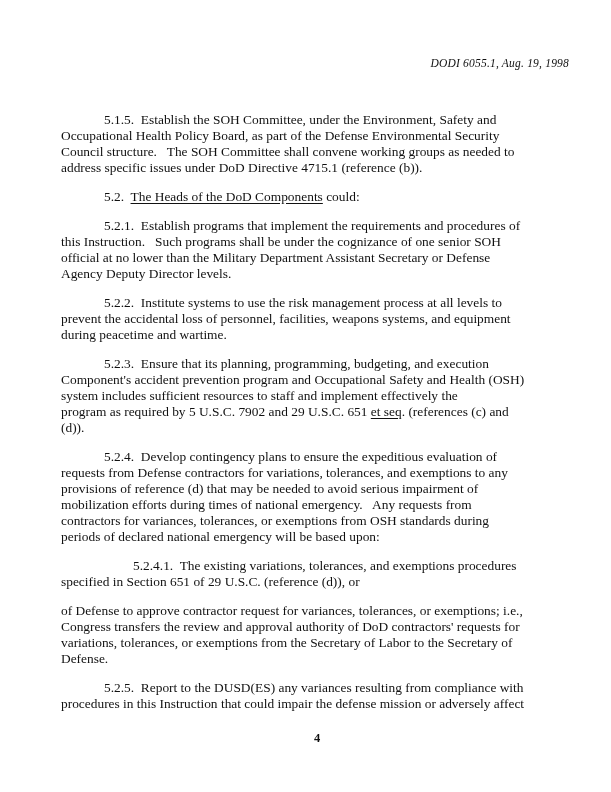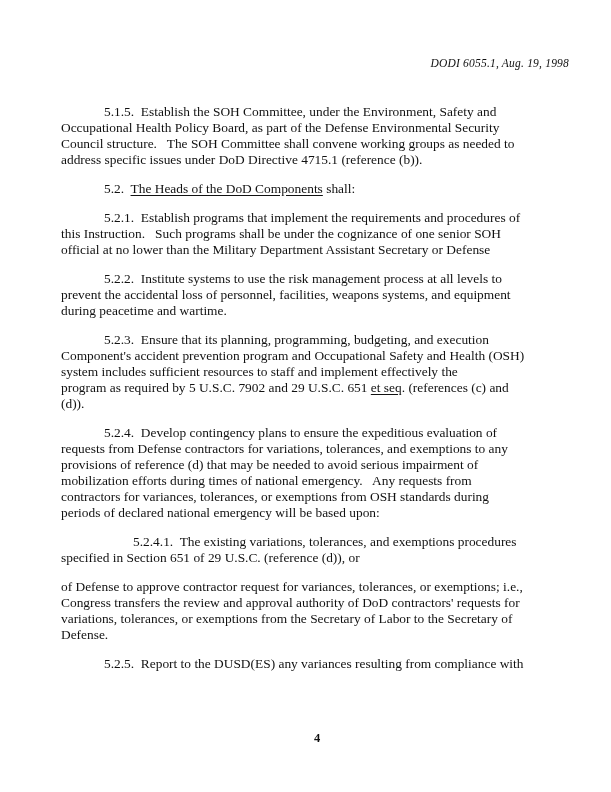--- a/index.html
+++ b/index.html
@@ -16,21 +16,21 @@
     position: absolute;
     top: 57px;
     right: 42px;
     font-style: italic;
     font-size: 11.5px;
     letter-spacing: 0.2px;
     white-space: pre;
   }
   .doc-body {
     position: absolute;
-    top: 104px;
+    top: 112px;
     left: 61px;
     width: 496px;
     font-size: 13.4px;
     line-height: 16px;
   }
   .para { margin: 0 0 13px 0; padding: 0; }
   .para:last-child { margin-bottom: 0; }
   .line { display: block; white-space: pre; }
   .indent-1 > .line.first { padding-left: 43px; }
   .indent-2 > .line.first { padding-left: 72px; }
@@ -50,26 +50,27 @@
   <div class="doc-header">DODI 6055.1, Aug. 19, 1998</div>
 
   <div class="doc-body">
       <p class="para indent-1">
         <span class="line first"><span>5.1.5.  Establish the SOH Committee, under the Environment, Safety and</span></span>
         <span class="line"><span>Occupational Health Policy Board, as part of the Defense Environmental Security</span></span>
         <span class="line"><span>Council structure.   The SOH Committee shall convene working groups as needed to</span></span>
         <span class="line"><span>address specific issues under DoD Directive 4715.1 (reference (b)).</span></span>
       </p>
       <p class="para indent-1">
-        <span class="line first"><span>5.2.  </span><span class="underlined">The Heads of the DoD Components</span><span> shall:</span></span>
+        <span class="line first"><span>5.2.  </span><span class="underlined">The Heads of the DoD Components</span><span> could:</span></span>
       </p>
       <p class="para indent-1">
         <span class="line first"><span>5.2.1.  Establish programs that implement the requirements and procedures of</span></span>
         <span class="line"><span>this Instruction.   Such programs shall be under the cognizance of one senior SOH</span></span>
         <span class="line"><span>official at no lower than the Military Department Assistant Secretary or Defense</span></span>
+        <span class="line"><span>Agency Deputy Director levels.</span></span>
       </p>
       <p class="para indent-1">
         <span class="line first"><span>5.2.2.  Institute systems to use the risk management process at all levels to</span></span>
         <span class="line"><span>prevent the accidental loss of personnel, facilities, weapons systems, and equipment</span></span>
         <span class="line"><span>during peacetime and wartime.</span></span>
       </p>
       <p class="para indent-1">
         <span class="line first"><span>5.2.3.  Ensure that its planning, programming, budgeting, and execution</span></span>
         <span class="line"><span>Component's accident prevention program and Occupational Safety and Health (OSH)</span></span>
         <span class="line"><span>system includes sufficient resources to staff and implement effectively the</span></span>
@@ -89,17 +90,18 @@
         <span class="line"><span>specified in Section 651 of 29 U.S.C. (reference (d)), or</span></span>
       </p>
       <p class="para indent-2">
         <span class="line"><span>of Defense to approve contractor request for variances, tolerances, or exemptions; i.e.,</span></span>
         <span class="line"><span>Congress transfers the review and approval authority of DoD contractors' requests for</span></span>
         <span class="line"><span>variations, tolerances, or exemptions from the Secretary of Labor to the Secretary of</span></span>
         <span class="line"><span>Defense.</span></span>
       </p>
       <p class="para indent-1">
         <span class="line first"><span>5.2.5.  Report to the DUSD(ES) any variances resulting from compliance with</span></span>
+        <span class="line"><span>procedures in this Instruction that could impair the defense mission or adversely affect</span></span>
       </p>
     </div>
 
   <div class="page-num">4</div>
 </div>
 
 </body></html>

